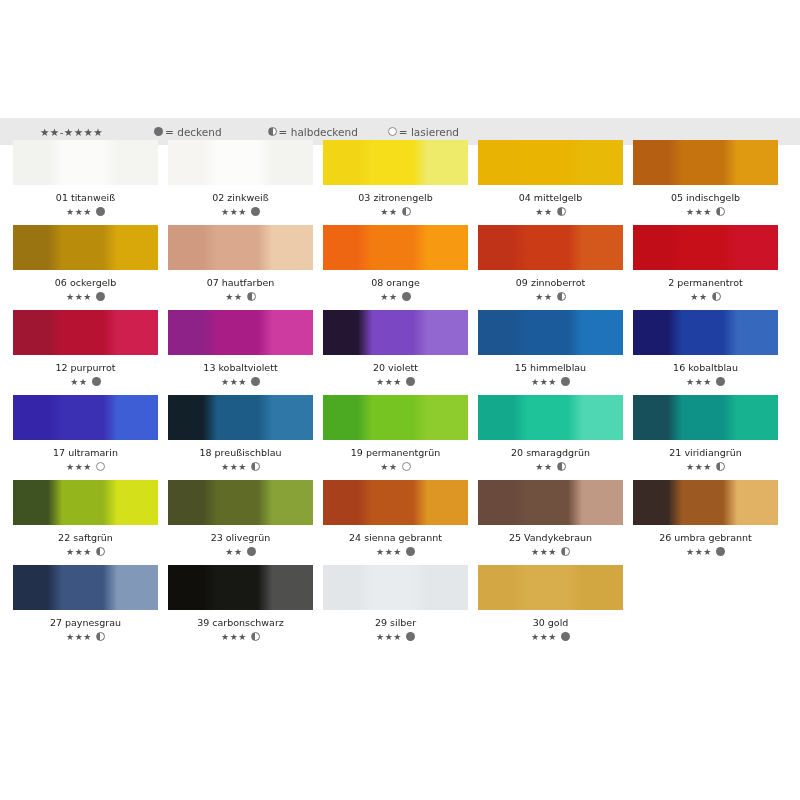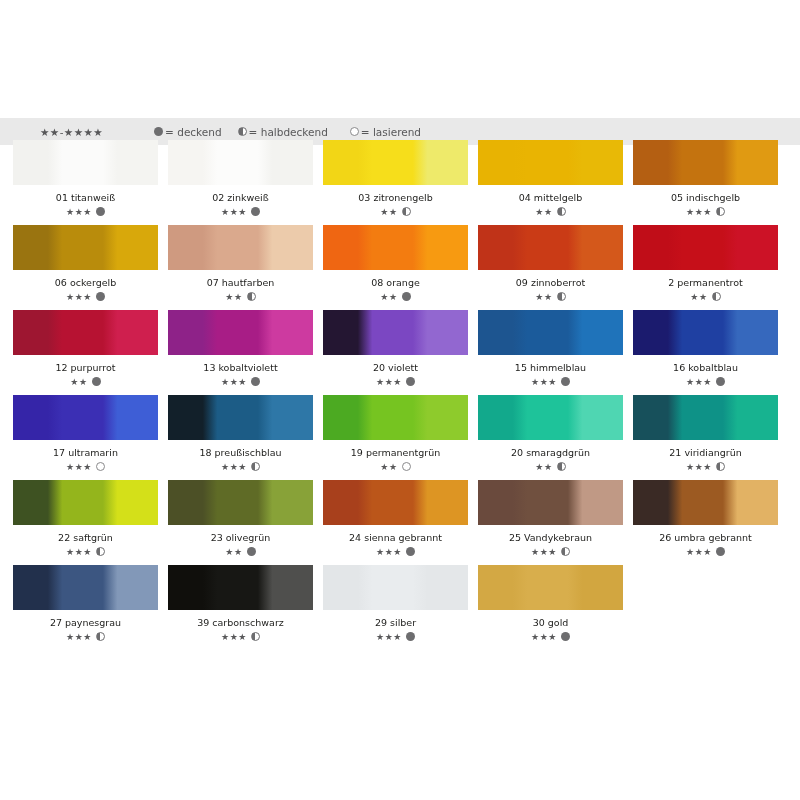--- a/index.html
+++ b/index.html
@@ -28,22 +28,22 @@
   }
   .legend-group {
     display: flex;
     align-items: center;
     color: #58585a;
     font-size: 10.5px;
     white-space: nowrap;
   }
   .legend-lightfast { margin-left: 40px; }
   .legend-opaque    { margin-left: 48px; }
-  .legend-semi      { margin-left: 16px; }
-  .legend-glaze     { margin-left: 22px; }
+  .legend-semi      { margin-left: 46px; }
+  .legend-glaze     { margin-left: 30px; }
 
   .legend-stars {
     color: #58585a;
     font-size: 10.5px;
     letter-spacing: 0.4px;
     margin-right: 3px;
   }
   .legend-text { margin-left: 2px; }
 
   

